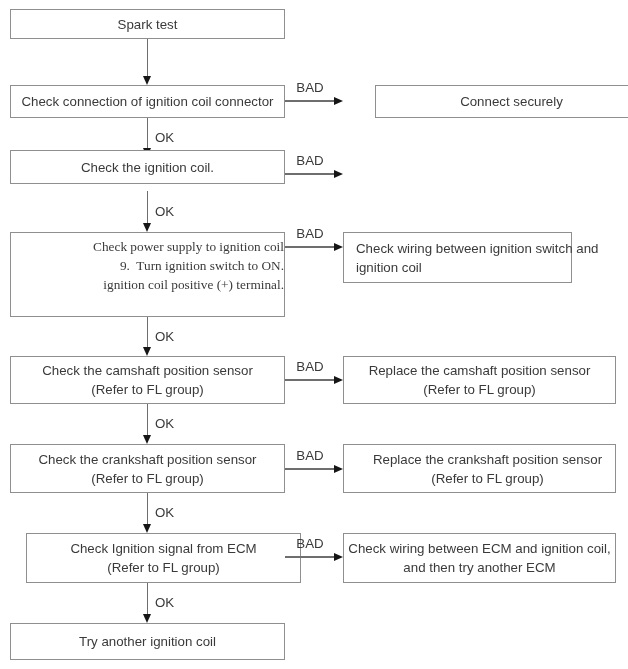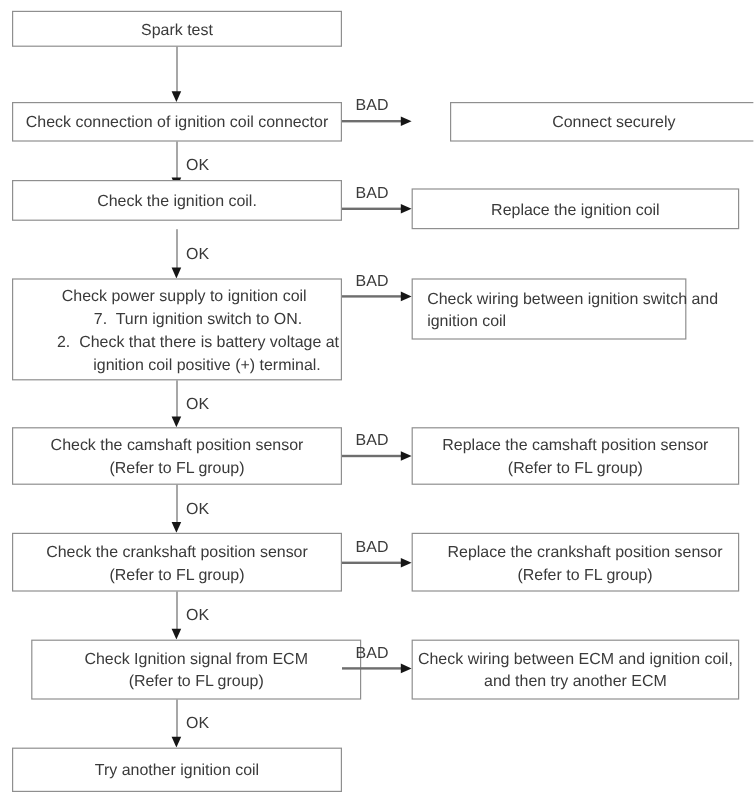--- a/index.html
+++ b/index.html
@@ -33,21 +33,22 @@
     text-align:center;
   }
   .box.leftalign{
     display:flex;flex-direction:column;
     justify-content:center;align-items:flex-start;
     padding-left:12px;padding-right:6px;
     text-align:left;
   }
   .box.list{
     padding-top:4px;
-    text-align:center;
+    text-align:right;
+    font-family:Liberation Serif, serif;
   }
   .line{white-space:pre;}
   .vline{position:absolute;width:1.5px;background:var(--aline);}
   .hline{position:absolute;height:1.5px;background:var(--aline);}
   .head-down{
     position:absolute;width:0;height:0;
     border-left:4.5px solid transparent;
     border-right:4.5px solid transparent;
     border-top:9px solid var(--ahead);
   }
@@ -82,33 +83,29 @@
     </div>
     <div class="hline" style="left: 285px; top: 100.25px; width: 50px;"></div>
     <div class="head-right" style="left: 334px; top: 96.5px;"></div>
     <div class="lbl bad" style="left: 285px; top: 79px;">BAD</div>
     <div class="vline" style="left: 146.75px; top: 118px; height: 31px;"></div>
     <div class="head-down" style="left: 143px; top: 148px;"></div>
     <div class="lbl" style="left: 155px; top: 129px;">OK</div>
     <div class="box center" style="left: 10px; top: 150px; width: 275px; height: 34px;">
       <div class="line">Check the ignition coil.</div>
     </div>
-    <div class="box center" style="left: 343px; top: 157px; width: 273px; height: 34px;">
-      <div class="line">Replace the ignition coil</div>
-    </div>
     <div class="hline" style="left: 285px; top: 173.25px; width: 50px;"></div>
     <div class="head-right" style="left: 334px; top: 169.5px;"></div>
     <div class="lbl bad" style="left: 285px; top: 152px;">BAD</div>
     <div class="vline" style="left: 146.75px; top: 191px; height: 33px;"></div>
     <div class="head-down" style="left: 143px; top: 223px;"></div>
     <div class="lbl" style="left: 155px; top: 203px;">OK</div>
     <div class="box list" style="left: 10px; top: 232px; width: 275px; height: 85px;">
       <div class="line" style="padding-left: 12px;">Check power supply to ignition coil</div>
-      <div class="line" style="padding-left: 35px;">7.  Turn ignition switch to ON.</div>
-      <div class="line" style="padding-left: 35px;">2.  Check that there is battery voltage at</div>
+      <div class="line" style="padding-left: 35px;">9.  Turn ignition switch to ON.</div>
       <div class="line" style="padding-left: 50px;">ignition coil positive (+) terminal.</div>
     </div>
     <div class="box leftalign" style="left: 343px; top: 232px; width: 229px; height: 51px;">
       <div class="line">Check wiring between ignition switch and</div>
       <div class="line">ignition coil</div>
     </div>
     <div class="hline" style="left: 285px; top: 246.25px; width: 50px;"></div>
     <div class="head-right" style="left: 334px; top: 242.5px;"></div>
     <div class="lbl bad" style="left: 285px; top: 225px;">BAD</div>
     <div class="vline" style="left: 146.75px; top: 317px; height: 31px;"></div>

